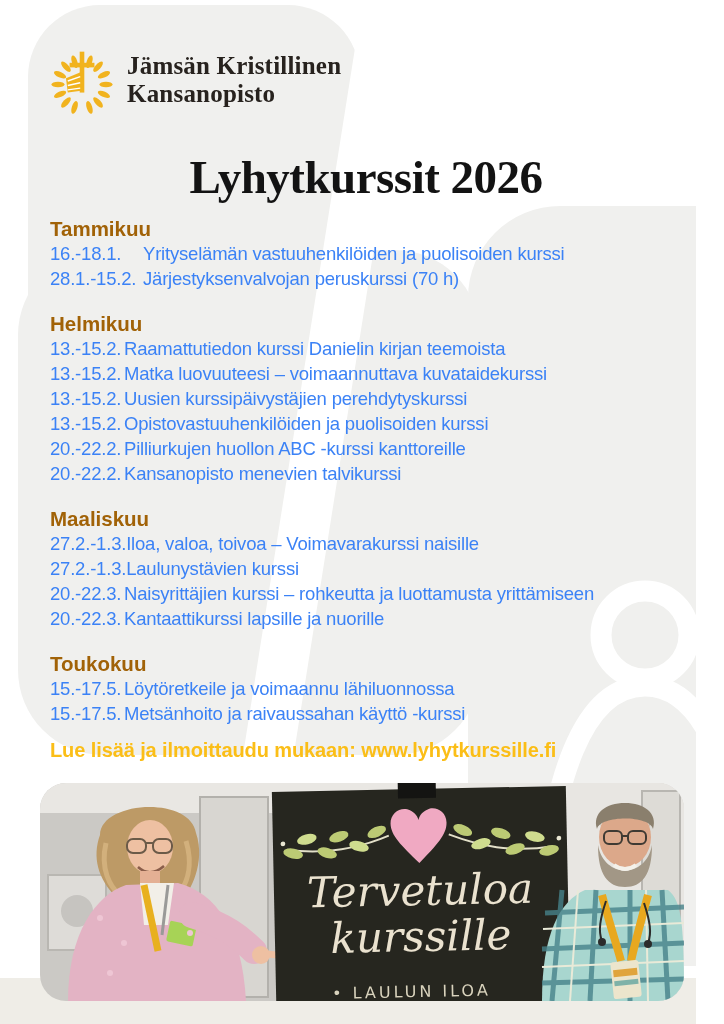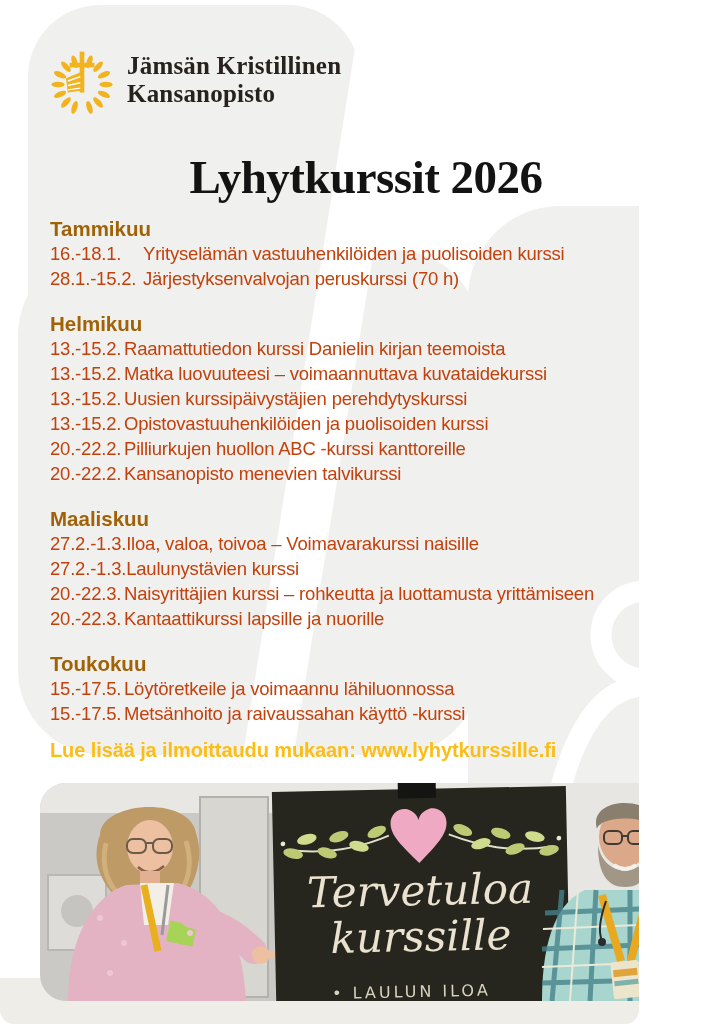--- a/index.html
+++ b/index.html
@@ -1,28 +1,28 @@
 <!DOCTYPE html>
 <html><head>
 <meta charset="utf-8">
 <style>
   html,body{margin:0;padding:0;background:#ffffff;}
-  .page{position:relative;width:639px;height:1024px;background:#ffffff;overflow:hidden;
-        font-family:"Liberation Sans",sans-serif;border-radius:14px;}
+  .page{position:relative;width:696px;height:1024px;background:#ffffff;overflow:hidden;
+        font-family:"Liberation Sans",sans-serif;}
   .watermark{position:absolute;left:0;top:0;z-index:0;}
   .footer-strip{position:absolute;left:0;top:978px;width:724px;height:46px;background:#efede7;z-index:1;}
   .header{position:absolute;left:50px;top:46px;display:flex;gap:13px;align-items:flex-start;z-index:2;}
   .org-name{font-family:"Liberation Serif",serif;font-weight:700;font-size:25px;line-height:28px;
             color:#27221e;margin-top:6px;letter-spacing:0.2px;}
   .title{position:absolute;left:0;top:146px;width:724px;margin:4px;text-align:center;z-index:2;
          font-family:"Liberation Serif",serif;font-weight:700;font-size:47px;color:#131313;letter-spacing:-0.5px;}
   .course-list{position:absolute;left:50px;top:216px;width:664px;z-index:2;}
   .section{margin:0 0 20px 0;}
   .month{margin:0;font-size:20.5px;font-weight:700;color:#a16207;line-height:25px;}
-  .row{display:flex;line-height:25px;font-size:18.5px;color:#c2410c;letter-spacing:-0.2px;}
+  .row{display:flex;line-height:25px;font-size:18.5px;color:#3b82f6;letter-spacing:-0.2px;}
   .date{flex:0 0 74px;}
   .sec-tammikuu .date{flex-basis:93px;}
   .name{white-space:nowrap;}
   .cta{position:absolute;left:50px;top:739px;z-index:2;font-size:20px;font-weight:700;
        color:#fbbe17;letter-spacing:-0.1px;}
   .photo{position:absolute;left:40px;top:783px;width:644px;height:218px;border-radius:26px;
          overflow:hidden;z-index:2;}
 </style>
 </head>
 <body>

